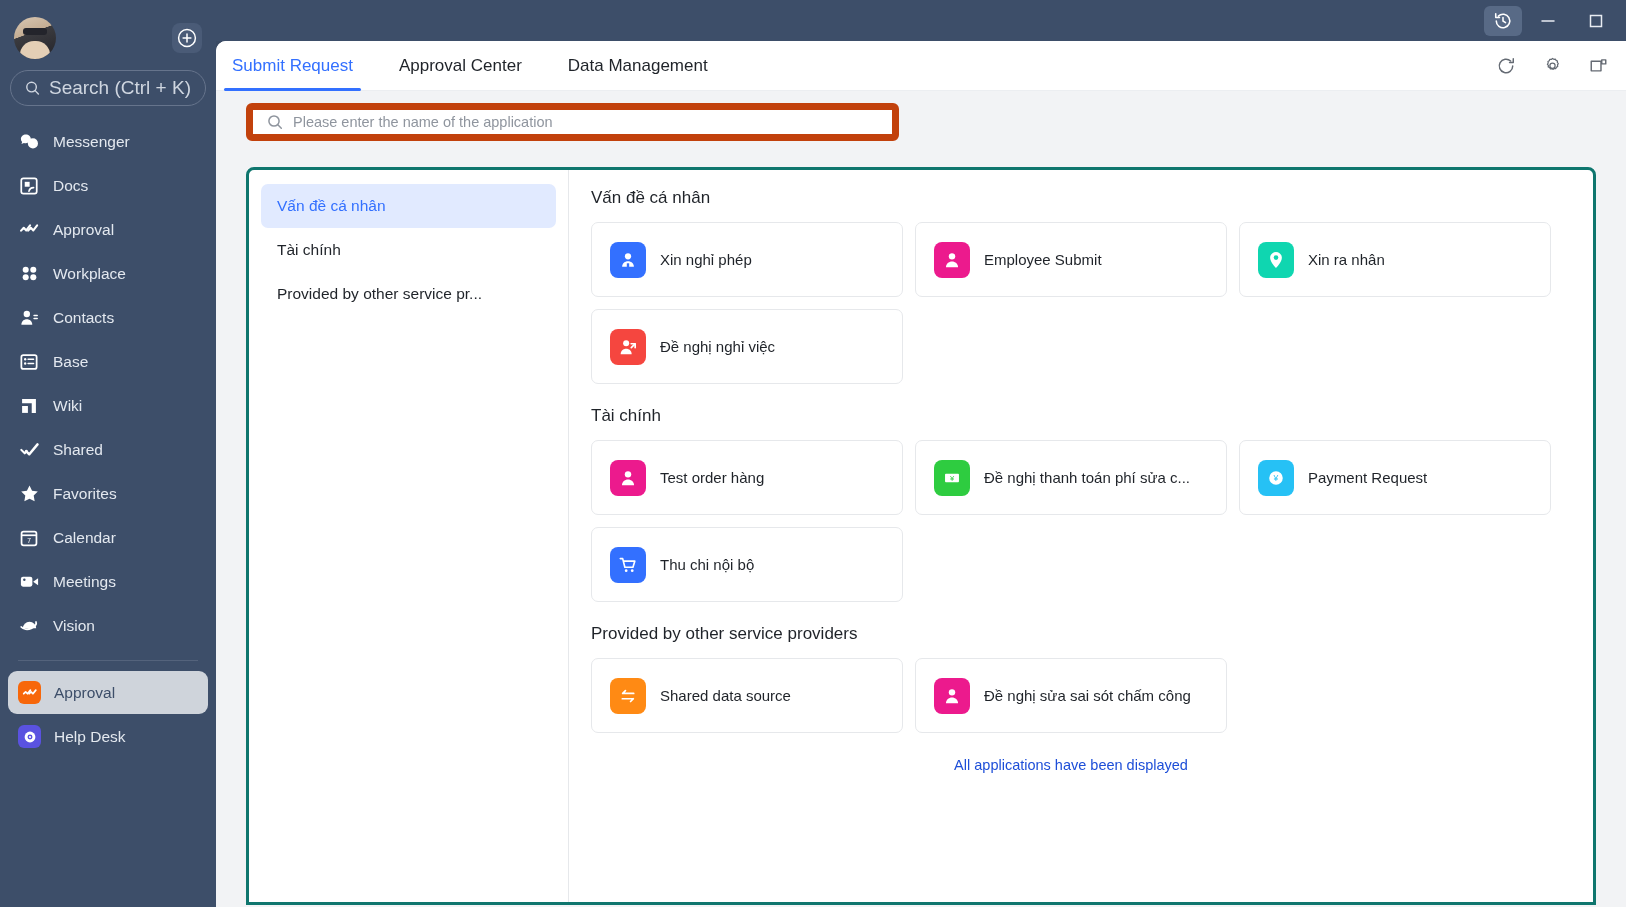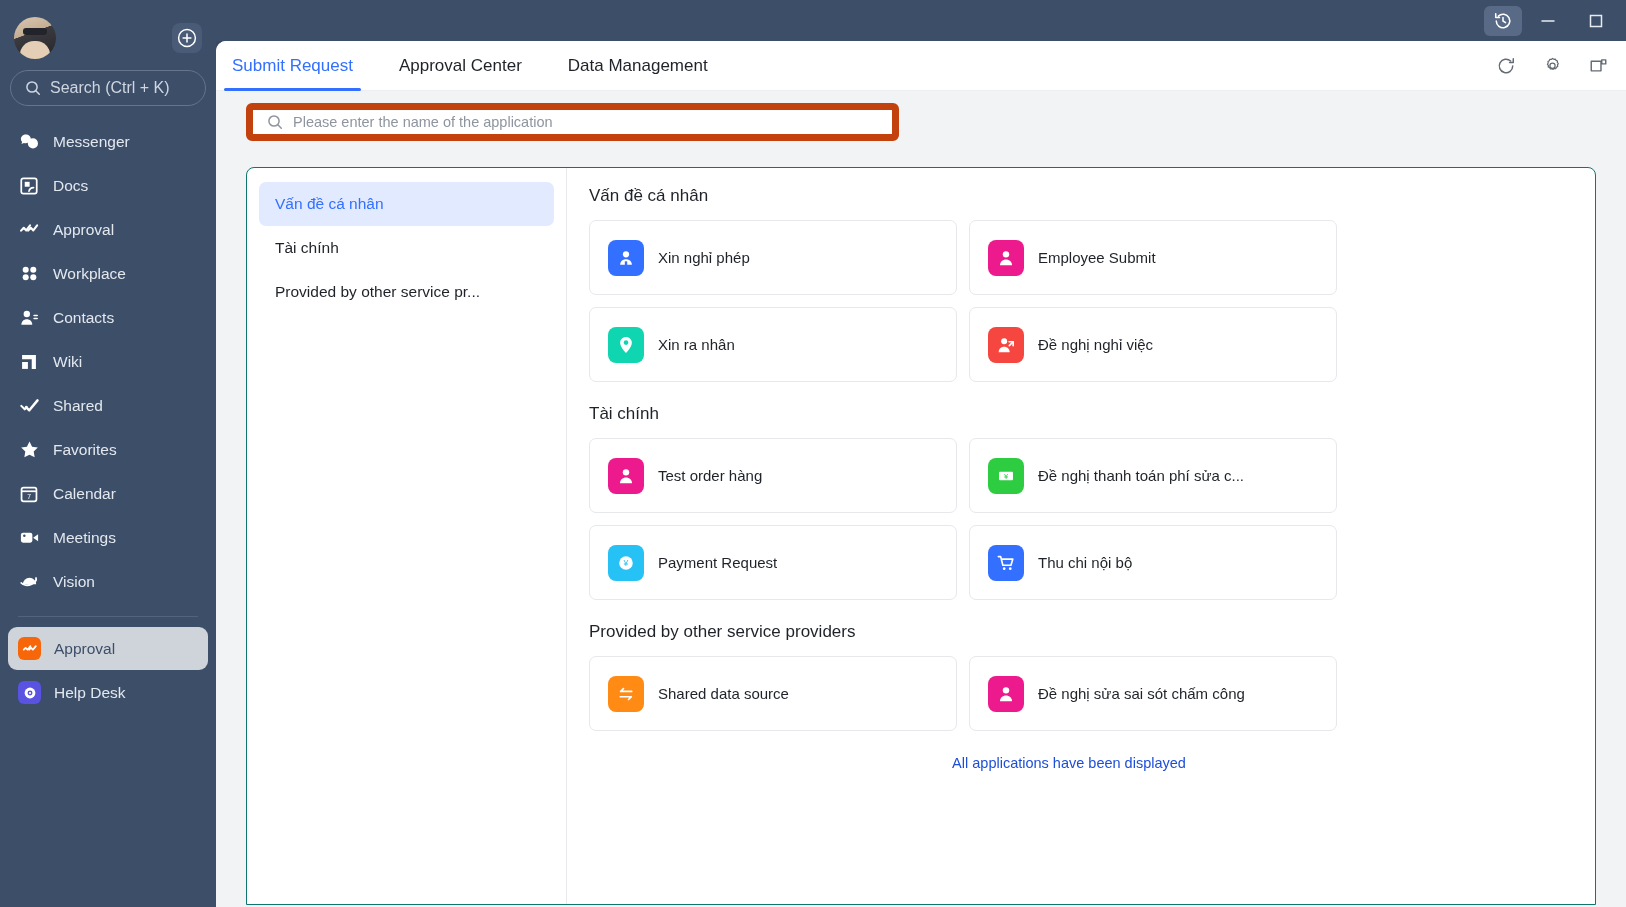--- a/index.html
+++ b/index.html
@@ -57,21 +57,21 @@
   .search-box {
     margin: 4px 10px 14px 10px;
     height: 36px;
     border: 1px solid #66748c;
     border-radius: 18px;
     display: flex; align-items: center;
     gap: 9px;
     padding: 0 14px;
     cursor: text;
   }
-  .search-box .txt { color:#cfd6e0; font-size:16px; white-space:nowrap; }
+  .search-box .txt { color:#cfd6e0; font-size:19px; white-space:nowrap; }
 
   .nav { display:flex; flex-direction:column; gap:1px; padding: 0 8px; }
   .nav-item {
     height: 43px;
     display:flex; align-items:center; gap:13px;
     padding: 0 10px;
     border-radius: 9px;
     color: #e3e8ef;
     font-size: 15.5px;
     cursor: pointer;
@@ -179,21 +179,21 @@
   .clip-row .clip-txt {
     position: absolute;
     top: -13px; left: 46px;
     font-size: 15px; color: #1f2329;
     white-space: nowrap;
   }
 
   .panels {
     display: flex;
     background: #fff;
-    border: 1px solid #0f766e;
+    border: 3px solid #0f766e;
     border-radius: 8px 8px 0 0;
     height: calc(100% - 66px);
     overflow: hidden;
   }
   .cat-panel {
     width: 320px; flex: 0 0 320px;
     border-right: 1px solid #e6e8eb;
     padding: 14px 12px 0 12px;
   }
   .cat-item {
@@ -217,21 +217,21 @@
   .group-title {
     font-size: 17px; color: #1f2329;
     margin: 0 0 14px 0;
   }
   .group + .group { margin-top: 22px; }
   .cards {
     display: flex; flex-wrap: wrap;
     gap: 12px;
   }
   .app-card {
-    width: 368px; height: 75px;
+    width: 312px; height: 75px;
     border: 1px solid #e6e8eb;
     border-radius: 7px;
     background: #fff;
     display: flex; align-items: center;
     gap: 14px;
     padding: 0 18px;
     cursor: pointer;
     overflow: hidden;
   }
   .app-card .tile {
@@ -327,20 +327,31 @@
         <span class="ico">
           <svg width="20" height="20" viewBox="0 0 22 22">
               <circle cx="8.6" cy="6.6" r="3.5" fill="#fff"></circle>
               <path d="M2.6 18.4c0-3.6 2.7-6 6-6s6 2.4 6 6z" fill="#fff"></path>
               <path d="M16.6 8.2h3.4M16.6 11.6h3.4" stroke="#fff" stroke-width="1.7" stroke-linecap="round"></path>
             </svg>
         </span>
         <span>Contacts</span>
       </div>
 
+      <div class="nav-item">
+        <span class="ico">
+          <svg width="20" height="20" viewBox="0 0 22 22">
+              <rect x="2.6" y="3.4" width="16.8" height="15.2" rx="2.2" fill="none" stroke="#fff" stroke-width="1.9"></rect>
+              <circle cx="6.8" cy="8" r="1.3" fill="#fff"></circle>
+              <circle cx="6.8" cy="12.6" r="1.3" fill="#fff"></circle>
+              <path d="M10 8h6M10 12.6h6" stroke="#fff" stroke-width="1.7" stroke-linecap="round"></path>
+            </svg>
+        </span>
+        <span>Base</span>
+      </div>
 
       <div class="nav-item">
         <span class="ico">
           <svg width="20" height="20" viewBox="0 0 22 22">
               <path d="M3.4 3.4h15.2v15.2h-4.6V8H3.4z" fill="#fff"></path>
               <path d="M3.4 11h6.4v7.6H3.4z" fill="#fff"></path>
             </svg>
         </span>
         <span>Wiki</span>
       </div>

